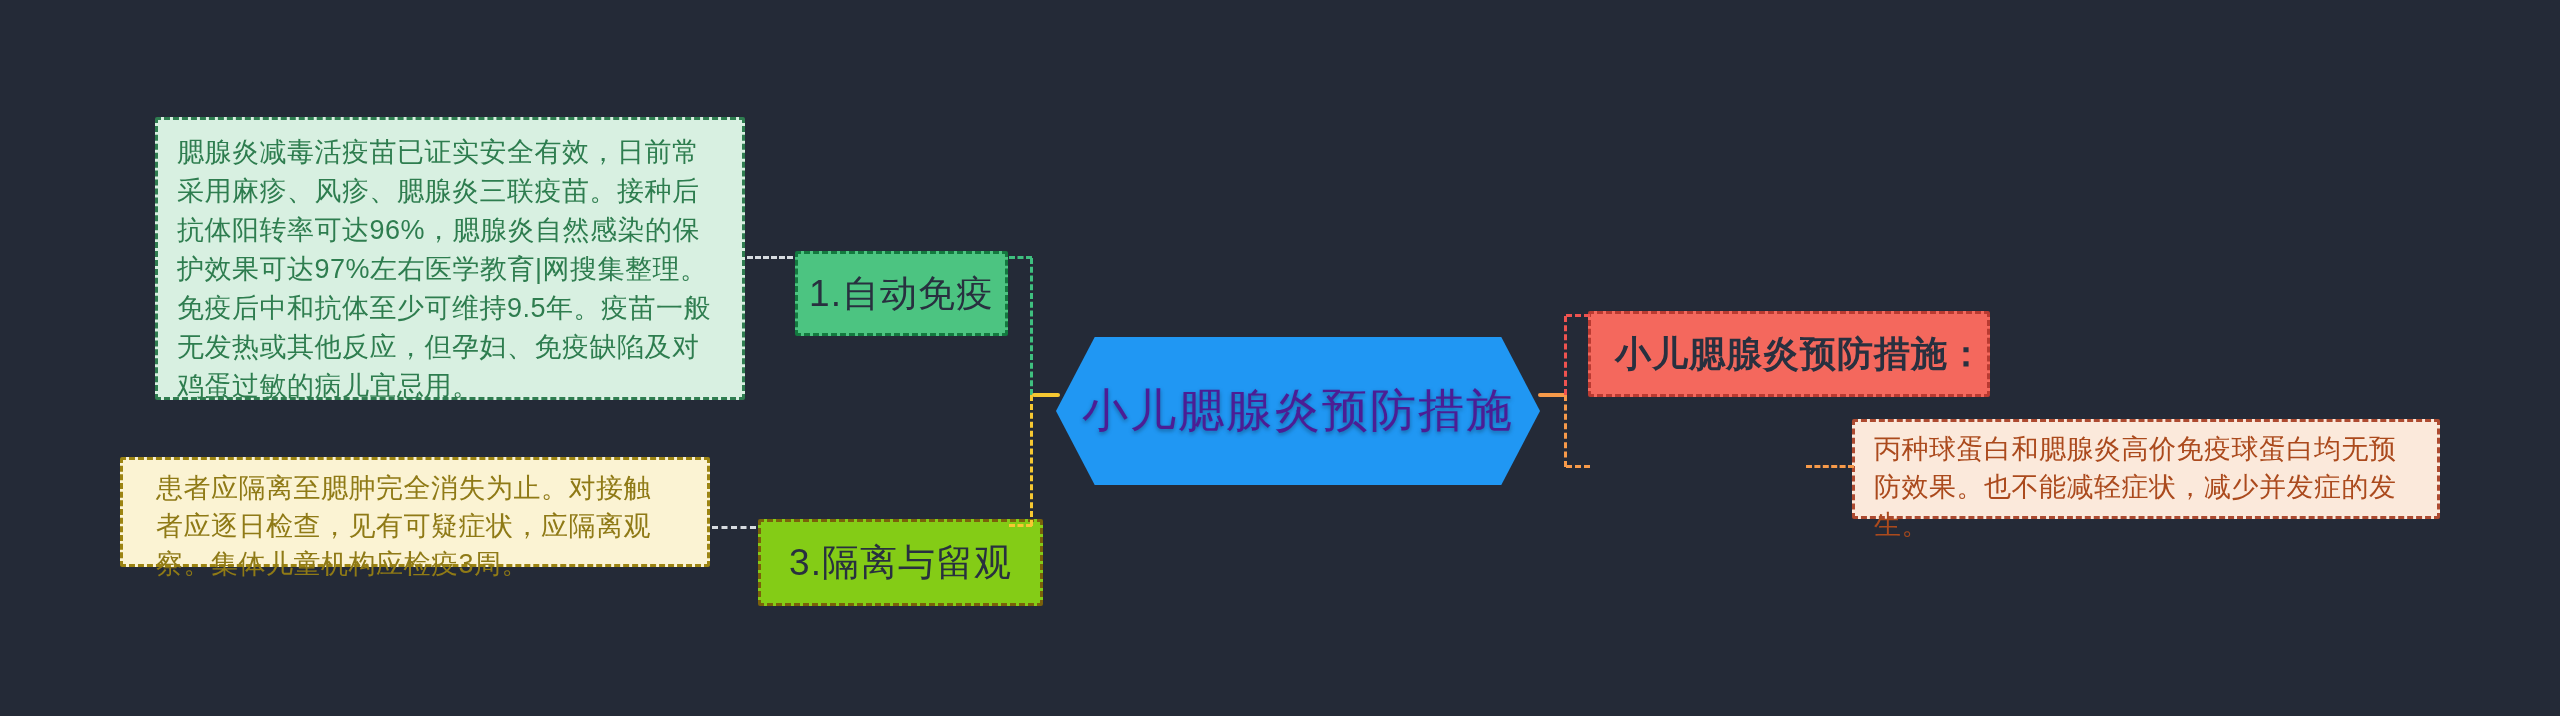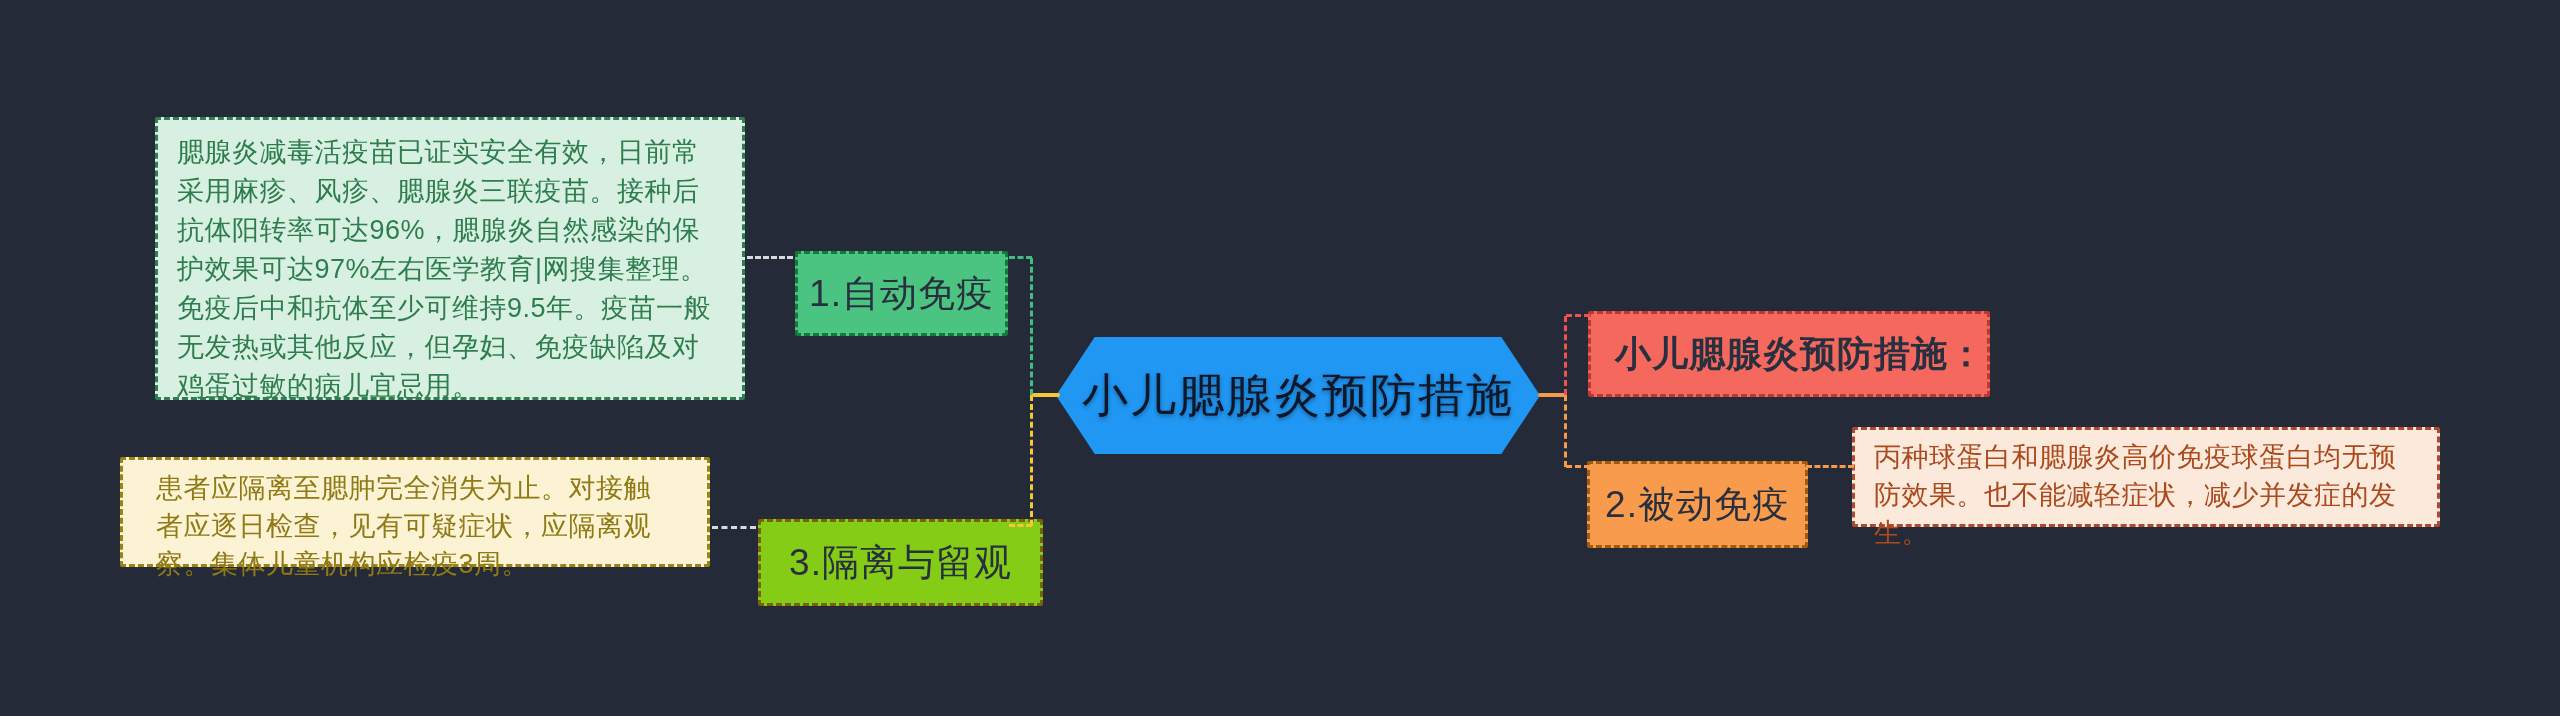--- a/index.html
+++ b/index.html
@@ -18,42 +18,42 @@
     padding:13px 19px;line-height:39px;
   }
   .note-cream{
     left:120px;top:457px;width:590px;height:110px;
     background:#fbf3d3;border-color:#9c8412;color:#8f7a16;
     padding:9px 33px;line-height:38px;
   }
   .note-pink{
     left:1852px;top:419px;width:588px;height:100px;
     background:#fbe9db;border-color:#ad4a30;color:#ab4a1d;
-    padding:8px 19px;line-height:38px;margin-top:8px;
+    padding:8px 19px;line-height:38px;
   }
   
   .branch{
     position:absolute;box-sizing:border-box;border:3px dashed;border-radius:2px;
     display:flex;align-items:center;justify-content:center;
     font-size:37px;color:#28303f;letter-spacing:1px;margin-top:36px;
   }
   .btn-green{left:795px;top:215px;width:213px;height:85px;background:#4cc481;border-color:#13793f;}
   .btn-yellow{left:758px;top:483px;width:285px;height:87px;background:#84cc16;border-color:#7a610a;}
   .btn-orange{left:1587px;top:425px;width:221px;height:87px;background:#f89b4d;border-color:#9e5c10;}
   .label-red{
     left:1588px;top:275px;width:402px;height:86px;background:#f4685d;border-color:#b93a31;
     justify-content:flex-start;padding-left:24px;font-size:36px;font-weight:bold;
   }
   
   .hexagon{
-    position:absolute;left:1056px;top:337px;width:484px;height:117px;
+    position:absolute;left:1056px;top:337px;width:484px;height:148px;
     background:#2097f3;
     clip-path:polygon(0 50%,8% 0,92% 0,100% 50%,92% 100%,8% 100%);
     display:flex;align-items:center;justify-content:center;
-    color:#0f172a;font-size:46px;letter-spacing:2px;
+    color:#4c1d95;font-size:46px;letter-spacing:2px;
     text-shadow:0 2px 4px rgba(0,0,0,.35);
   }
   
   .cx{position:absolute;}
   .h-dash{border-top:3px dashed;height:0;}
   .v-dash{border-left:3px dashed;width:0;}
   .c-gray{border-color:#d7dbe0;}
   .c-green{border-color:#3fbf7f;}
   .c-yellow{border-color:#f6c832;}
   .c-red{border-color:#ef5350;}
@@ -72,21 +72,20 @@
   <div class="note note-cream">患者应隔离至腮肿完全消失为止。对接触者应逐日检查，见有可疑症状，应隔离观察。集体儿童机构应检疫3周。</div>
 
   <div class="branch btn-green">1.自动免疫</div>
 
   <div class="branch btn-yellow">3.隔离与留观</div>
 
   <div class="hexagon">小儿腮腺炎预防措施</div>
 
   <div class="branch label-red">小儿腮腺炎预防措施：</div>
 
-  <div class="branch btn-orange">2.被动免疫</div>
 
   <div class="note note-pink">丙种球蛋白和腮腺炎高价免疫球蛋白均无预防效果。也不能减轻症状，减少并发症的发生。</div>
 
   <div class="cx h-dash c-gray" style="left:747px;top:256px;width:46px;"></div>
   <div class="cx h-dash c-gray" style="left:712px;top:526px;width:44px;"></div>
 
   <div class="cx h-dash c-green" style="left:1009px;top:256px;width:23px;"></div>
   <div class="cx v-dash c-green" style="left:1030px;top:258px;height:137px;"></div>
   <div class="cx v-dash c-yellow" style="left:1030px;top:395px;height:131px;"></div>
   <div class="cx h-dash c-yellow" style="left:1009px;top:524px;width:23px;"></div>

